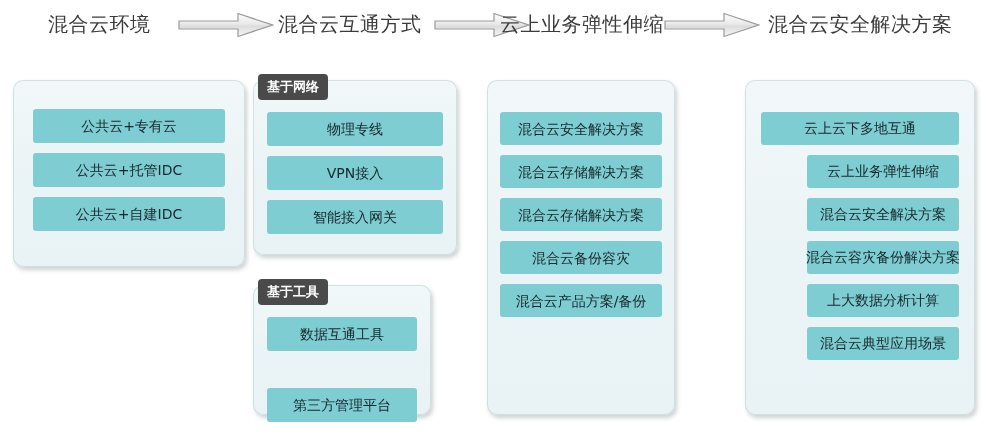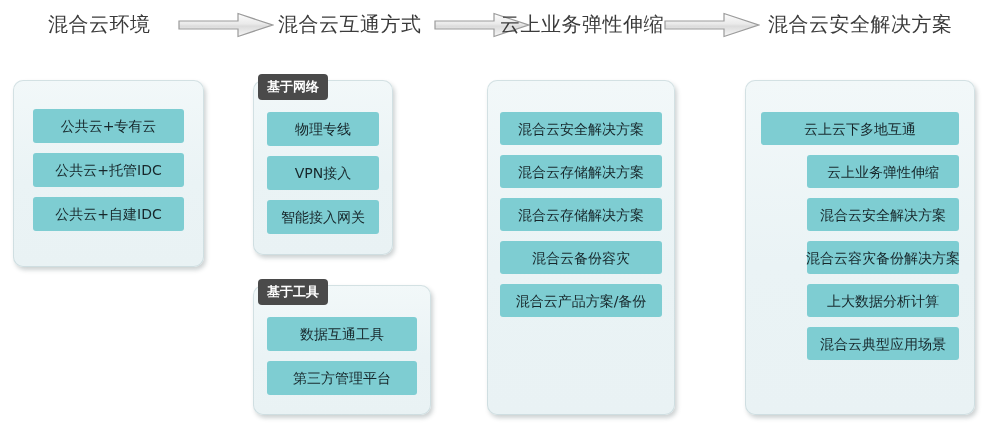--- a/index.html
+++ b/index.html
@@ -87,37 +87,37 @@
     font-size: 13px;
     font-weight: bold;
     line-height: 1;
     padding: 6px 9px 7px 9px;
     border-radius: 4px;
     white-space: nowrap;
     z-index: 5;
   }
 
   
-  #panel-env      { left: 13px;  top: 80px;  width: 191px; height: 187px; }
+  #panel-env      { left: 13px;  top: 80px;  width: 232px; height: 187px; }
   #panel-env .panel-inner { top: 29px; left: 20px; right: 20px; }
 
-  #panel-network  { left: 253px; top: 80px;  width: 140px; height: 175px; padding-left: 42px; }
+  #panel-network  { left: 253px; top: 80px;  width: 204px; height: 175px; padding-left: 42px; }
   #panel-network .panel-inner { top: 32px; left: 14px; right: 14px; }
   #badge-network  { left: 258px; top: 74px; }
 
   #panel-tools    { left: 253px; top: 285px; width: 178px; height: 130px; }
-  #panel-tools .panel-inner { top: 32px; left: 14px; right: 14px; }
+  #panel-tools .panel-inner { top: 32px; left: 14px; right: 14px; gap: 27px; }
   #badge-tools    { left: 258px; top: 279px; }
 
   #panel-products { left: 487px; top: 80px;  width: 188px; height: 335px; }
   #panel-products .panel-inner { top: 32px; left: 13px; right: 13px; }
   #panel-products .item { height: 33px; }
   #panel-products .item + .item { margin-top: 10px; }
 
-  #panel-scenes   { left: 745px; top: 80px;  width: 230px; height: 335px; }
+  #panel-scenes   { left: 745px; top: 80px;  width: 230px; height: 335px; font-family: Liberation Mono, monospace; }
   #panel-scenes .panel-inner { top: 32px; left: 16px; right: 16px; }
   #panel-scenes .item { height: 33px; }
   #panel-scenes .item + .item { margin-top: 10px; margin-left: 46px; }
 </style>
 </head>
 <body>
 
 <div class="header-row">
 
   <div class="stage-title t1">混合云环境</div>

